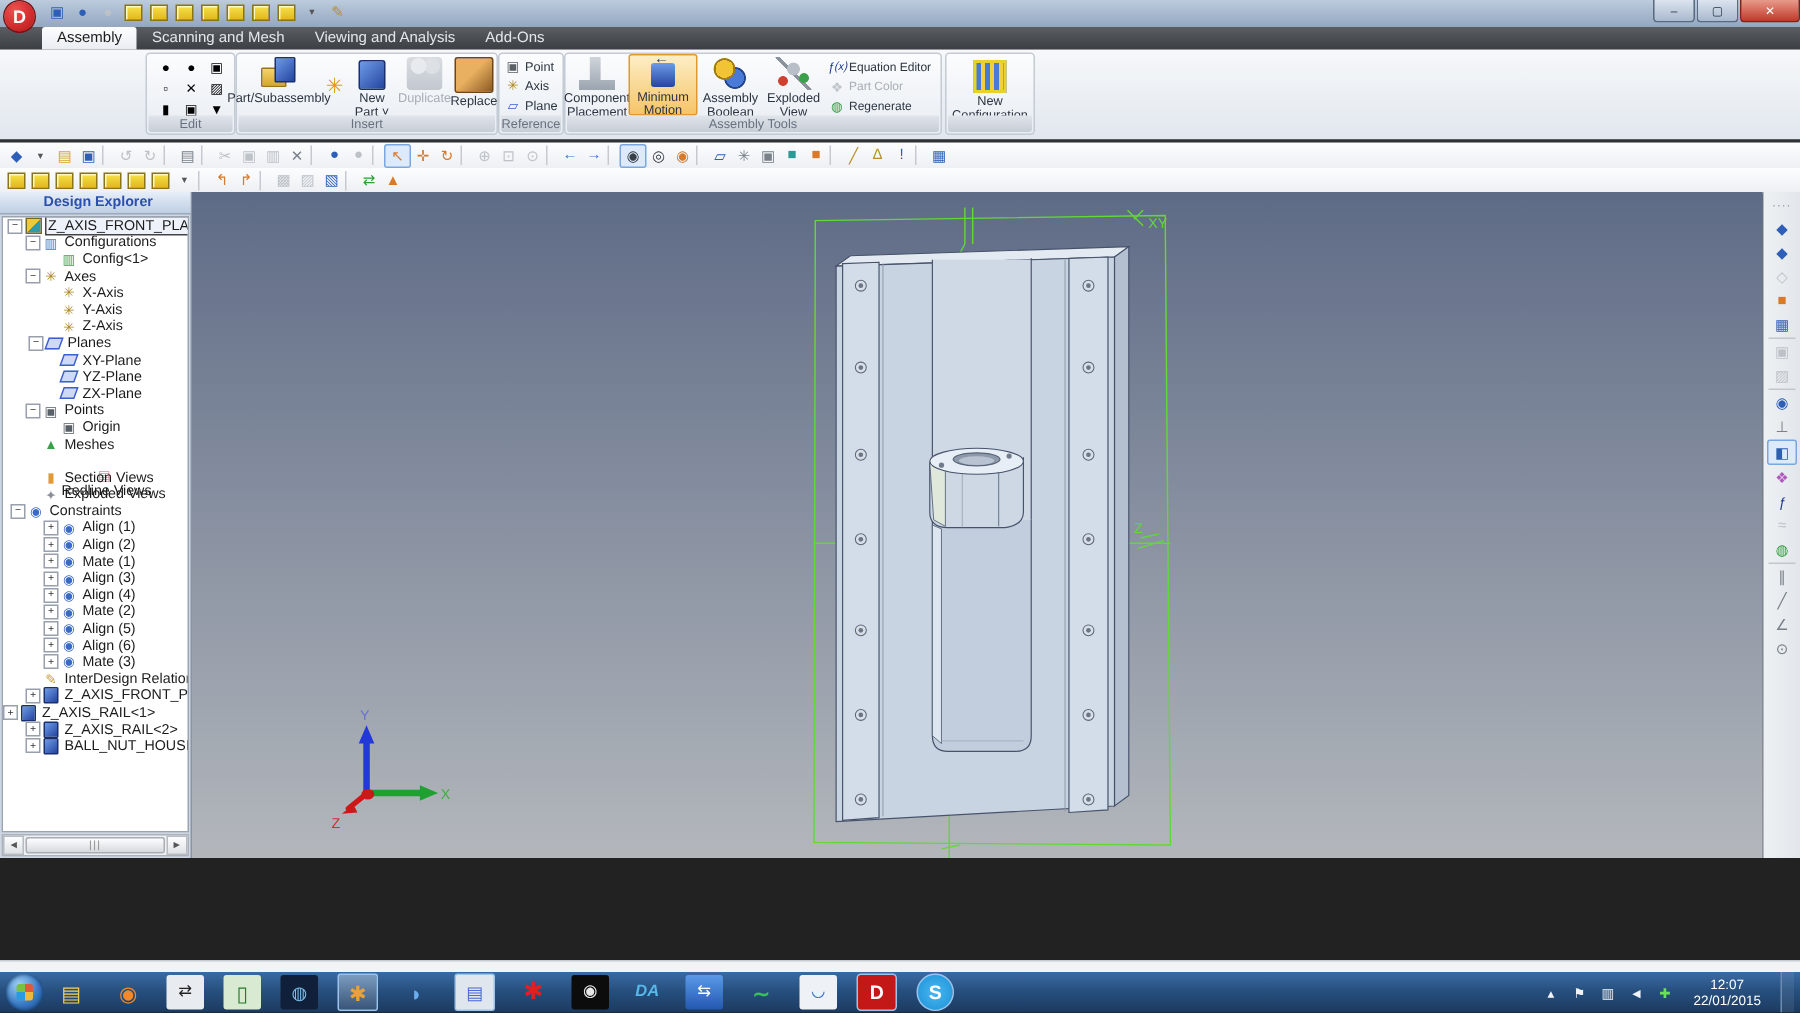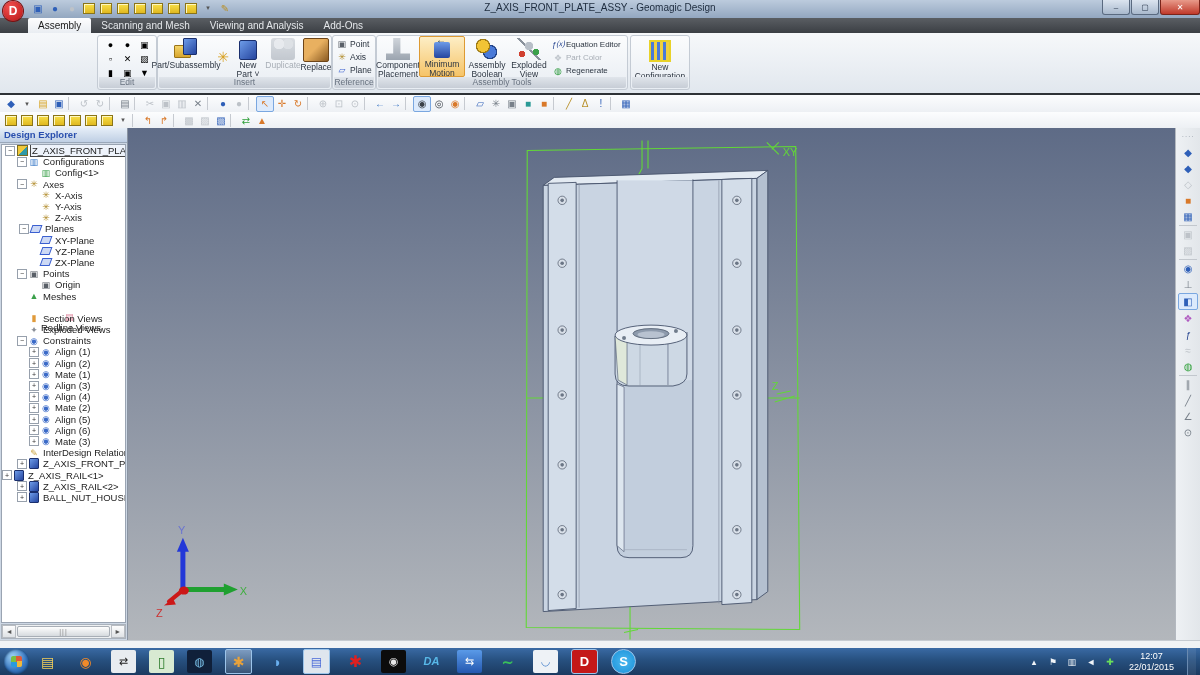--- a/index.html
+++ b/index.html
@@ -89,21 +89,21 @@
   .tbi.sep{width:6px;height:13px;border-left:1px solid #c6cad0;border-radius:0;margin:0 1px;}
   .tbi.blue .g{color:#2e5fb8;} .tbi.yellow .g{color:#d8a62a;} .tbi.gray .g{color:#78808a;}
   .tbi.grayed .g{color:#bdc2c8;} .tbi.orange .g{color:#d9792a;} .tbi.teal .g{color:#2a9a96;}
   .tbi.gold .g{color:#b8902a;} .tbi.dark .g{color:#3a4048;} .tbi.blue-g .g{color:#3a76c4;}
   .tbi.green .g{color:#2fa03a;} .tbi.plain .g{color:#555;font-size:7px;}
   .tbi.boxed{border:1px solid #7aa7e0;background:#dceafc;}
   .tbi.cube{position:relative;}
   .tbi.cube::before{content:"";width:10px;height:9px;background:linear-gradient(#f8e049,#e0b820);
     border:1px solid #8a7418;box-shadow:inset 1px 1px 0 #fff8c0;}
   
-  .main{position:absolute;top:128px;left:0;height:512px;right:0;display:flex;}
+  .main{position:absolute;top:128px;left:0;height:444px;right:0;display:flex;text-align:center;}
   .explorer{width:127px;flex:none;display:flex;flex-direction:column;background:#cdd7e4;border-right:1px solid #8a94a2;}
   .exp-header{height:14px;line-height:14px;padding-left:4px;font-size:9.5px;font-weight:bold;color:#2a4fae;
     background:linear-gradient(#e6eef8,#bfcfe4);border-bottom:1px solid #9aa8ba;}
   .tree{flex:1;margin:1px;border:1px solid #9aa4b2;background:#fff;overflow:hidden;}
   .trow{height:11.2px;display:flex;align-items:center;font-size:9.5px;color:#1c1c1c;white-space:nowrap;}
   .exp{width:8px;height:8px;flex:none;border:1px solid #97a0ac;background:#fff;color:#333;
     display:inline-flex;align-items:center;justify-content:center;font-size:7px;line-height:7px;margin-right:2px;}
   .exp:empty{border-color:transparent;background:transparent;}
   .ticon{width:10px;height:10px;flex:none;margin-right:3px;display:inline-flex;align-items:center;justify-content:center;font-size:9px;}
   .tlabel{padding:0 1px;}
@@ -196,21 +196,20 @@
       <span class="tbi qi cube"></span>
       <span class="tbi qi cube"></span>
       <span class="tbi qi cube"></span>
       <span class="tbi qi plain">
         <span class="g">▾</span>
       </span>
       <span class="tbi qi gold">
         <span class="g">✎</span>
       </span>
     </div>
-  <div class="title-text">Z_AXIS_FRONT_PLATE_ASSY - Geomagic Design</div>
   <div class="winbtns">
     <span class="wb">–</span>
     <span class="wb">▢</span>
     <span class="wb close">✕</span>
   </div>
 </div>
 
 <div class="tabrow">
 
 <span class="tab active"><span>Assembly</span></span>
@@ -587,21 +586,21 @@
         <div class="trow i-section" style="padding-left: 15px;">
           <span class="exp"></span>
           <span class="ticon"></span>
           <span class="tlabel">Section Views</span>
         </div>
         <div class="trow i-explview" style="padding-left: 15px;">
           <span class="exp"></span>
           <span class="ticon"></span>
           <span class="tlabel">Exploded Views</span>
         </div>
-        <div class="trow i-constraint" style="padding-left: 15px;">
+        <div class="trow i-constraint" style="padding-left: 5px;">
           <span class="exp">−</span>
           <span class="ticon"></span>
           <span class="tlabel">Constraints</span>
         </div>
         <div class="trow i-constraint" style="padding-left: 27px;">
           <span class="exp">+</span>
           <span class="ticon"></span>
           <span class="tlabel">Align (1)</span>
         </div>
         <div class="trow i-constraint" style="padding-left: 27px;">

